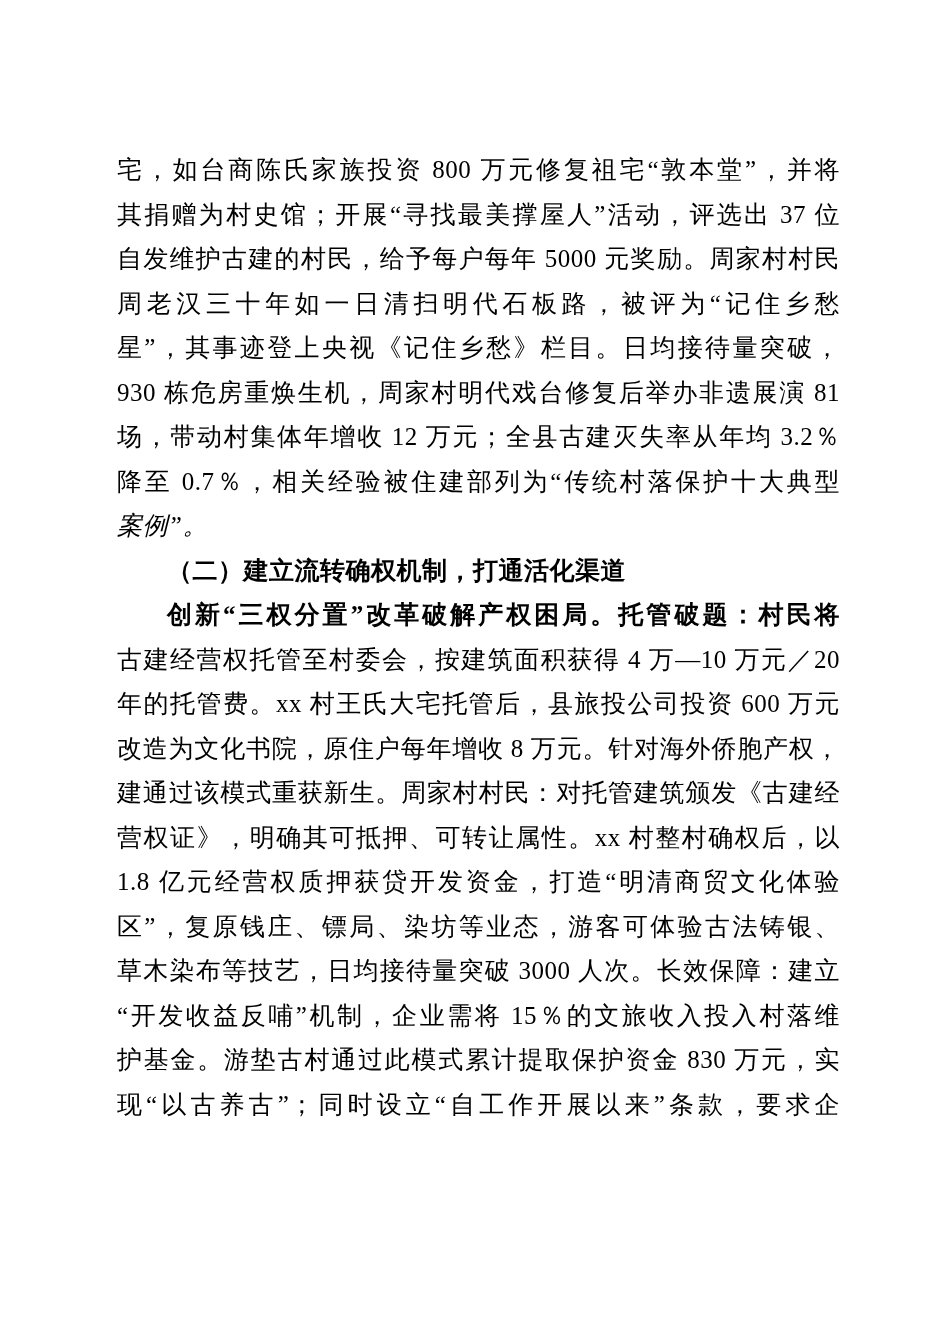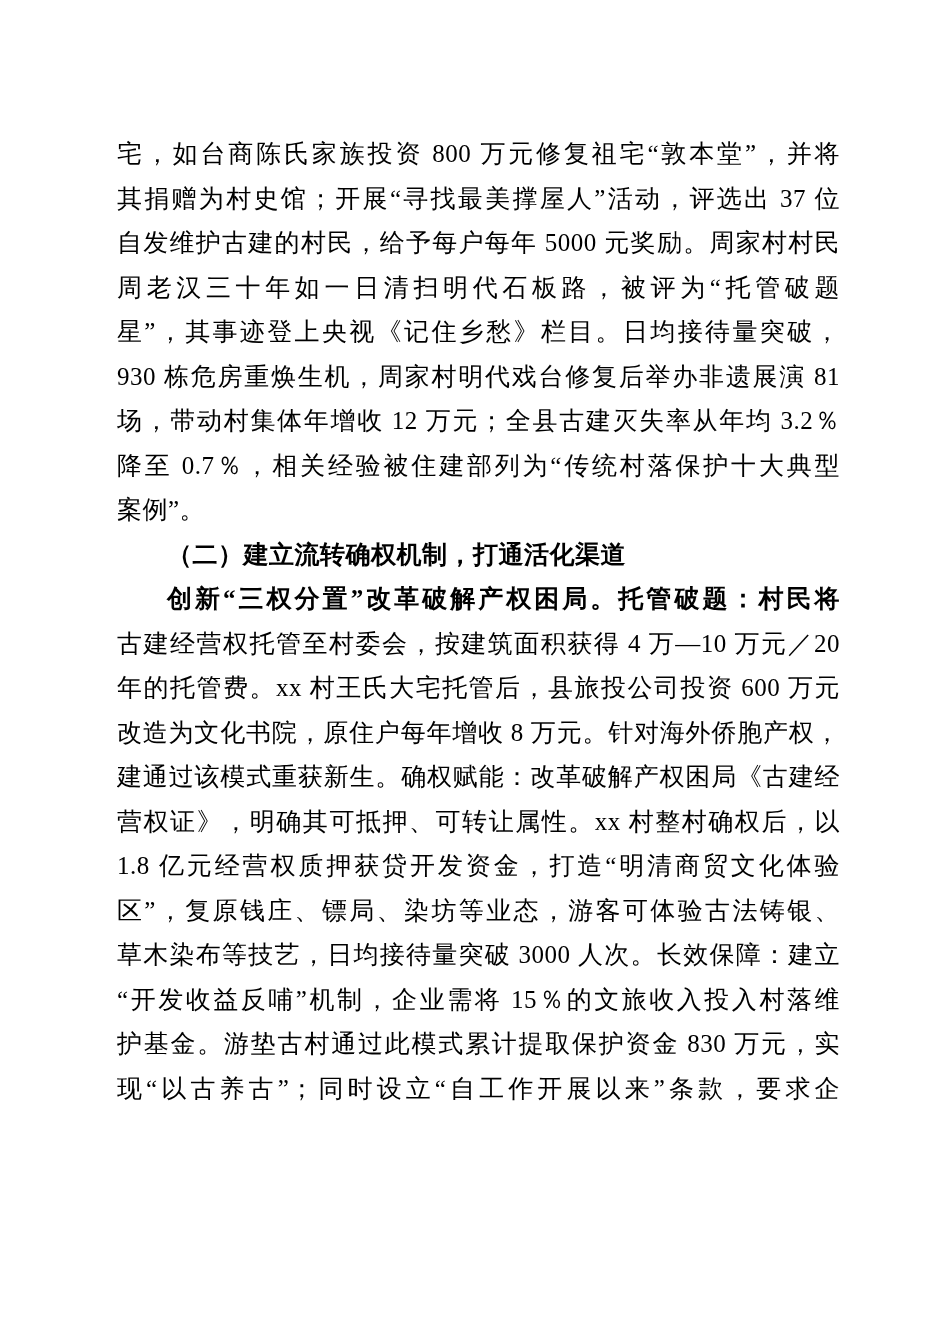--- a/index.html
+++ b/index.html
@@ -16,37 +16,38 @@
     position: relative;
   }
   .page {
     position: absolute;
     inset: 0;
     background: #ffffff;
   }
   .text-block {
     position: absolute;
     left: 117px;
-    top: 132px;
+    top: 148px;
     width: 723px;
   }
   .line {
     font-size: 25px;
     line-height: 44.5px;
     height: 44.5px;
     text-align: justify;
     text-align-last: justify;
     text-justify: inter-character;
     letter-spacing: 0.5px;
     overflow: hidden;
   }
   
   .line.end {
     text-align: center;
     text-align-last: left;
+    font-style: italic;
   }
   
   .line.heading {
     font-weight: bold;
     text-indent: 2em;
     text-align: left;
     text-align-last: left;
   }
   
   .line.indent-full {
@@ -55,32 +56,32 @@
   }
 </style>
 </head>
 <body>
 
 <div class="page">
   <div class="text-block">
       <div class="line full">宅，如台商陈氏家族投资 800 万元修复祖宅“敦本堂”，并将</div>
       <div class="line full">其捐赠为村史馆；开展“寻找最美撑屋人”活动，评选出 37 位</div>
       <div class="line full">自发维护古建的村民，给予每户每年 5000 元奖励。周家村村民</div>
-      <div class="line full">周老汉三十年如一日清扫明代石板路，被评为“托管破题</div>
+      <div class="line full">周老汉三十年如一日清扫明代石板路，被评为“记住乡愁</div>
       <div class="line full">星”，其事迹登上央视《记住乡愁》栏目。日均接待量突破，</div>
       <div class="line full">930 栋危房重焕生机，周家村明代戏台修复后举办非遗展演 81</div>
       <div class="line full">场，带动村集体年增收 12 万元；全县古建灭失率从年均 3.2％</div>
       <div class="line full">降至 0.7％，相关经验被住建部列为“传统村落保护十大典型</div>
       <div class="line end">案例”。</div>
       <div class="line heading">（二）建立流转确权机制，打通活化渠道</div>
       <div class="line indent-full">创新“三权分置”改革破解产权困局。托管破题：村民将</div>
       <div class="line full">古建经营权托管至村委会，按建筑面积获得 4 万—10 万元／20</div>
       <div class="line full">年的托管费。xx 村王氏大宅托管后，县旅投公司投资 600 万元</div>
       <div class="line full">改造为文化书院，原住户每年增收 8 万元。针对海外侨胞产权，</div>
-      <div class="line full">建通过该模式重获新生。确权赋能：改革破解产权困局《古建经</div>
+      <div class="line full">建通过该模式重获新生。周家村村民：对托管建筑颁发《古建经</div>
       <div class="line full">营权证》，明确其可抵押、可转让属性。xx 村整村确权后，以</div>
       <div class="line full">1.8 亿元经营权质押获贷开发资金，打造“明清商贸文化体验</div>
       <div class="line full">区”，复原钱庄、镖局、染坊等业态，游客可体验古法铸银、</div>
       <div class="line full">草木染布等技艺，日均接待量突破 3000 人次。长效保障：建立</div>
       <div class="line full">“开发收益反哺”机制，企业需将 15％的文旅收入投入村落维</div>
       <div class="line full">护基金。游垫古村通过此模式累计提取保护资金 830 万元，实</div>
       <div class="line full">现“以古养古”；同时设立“自工作开展以来”条款，要求企</div>
     </div>
 </div>
 

